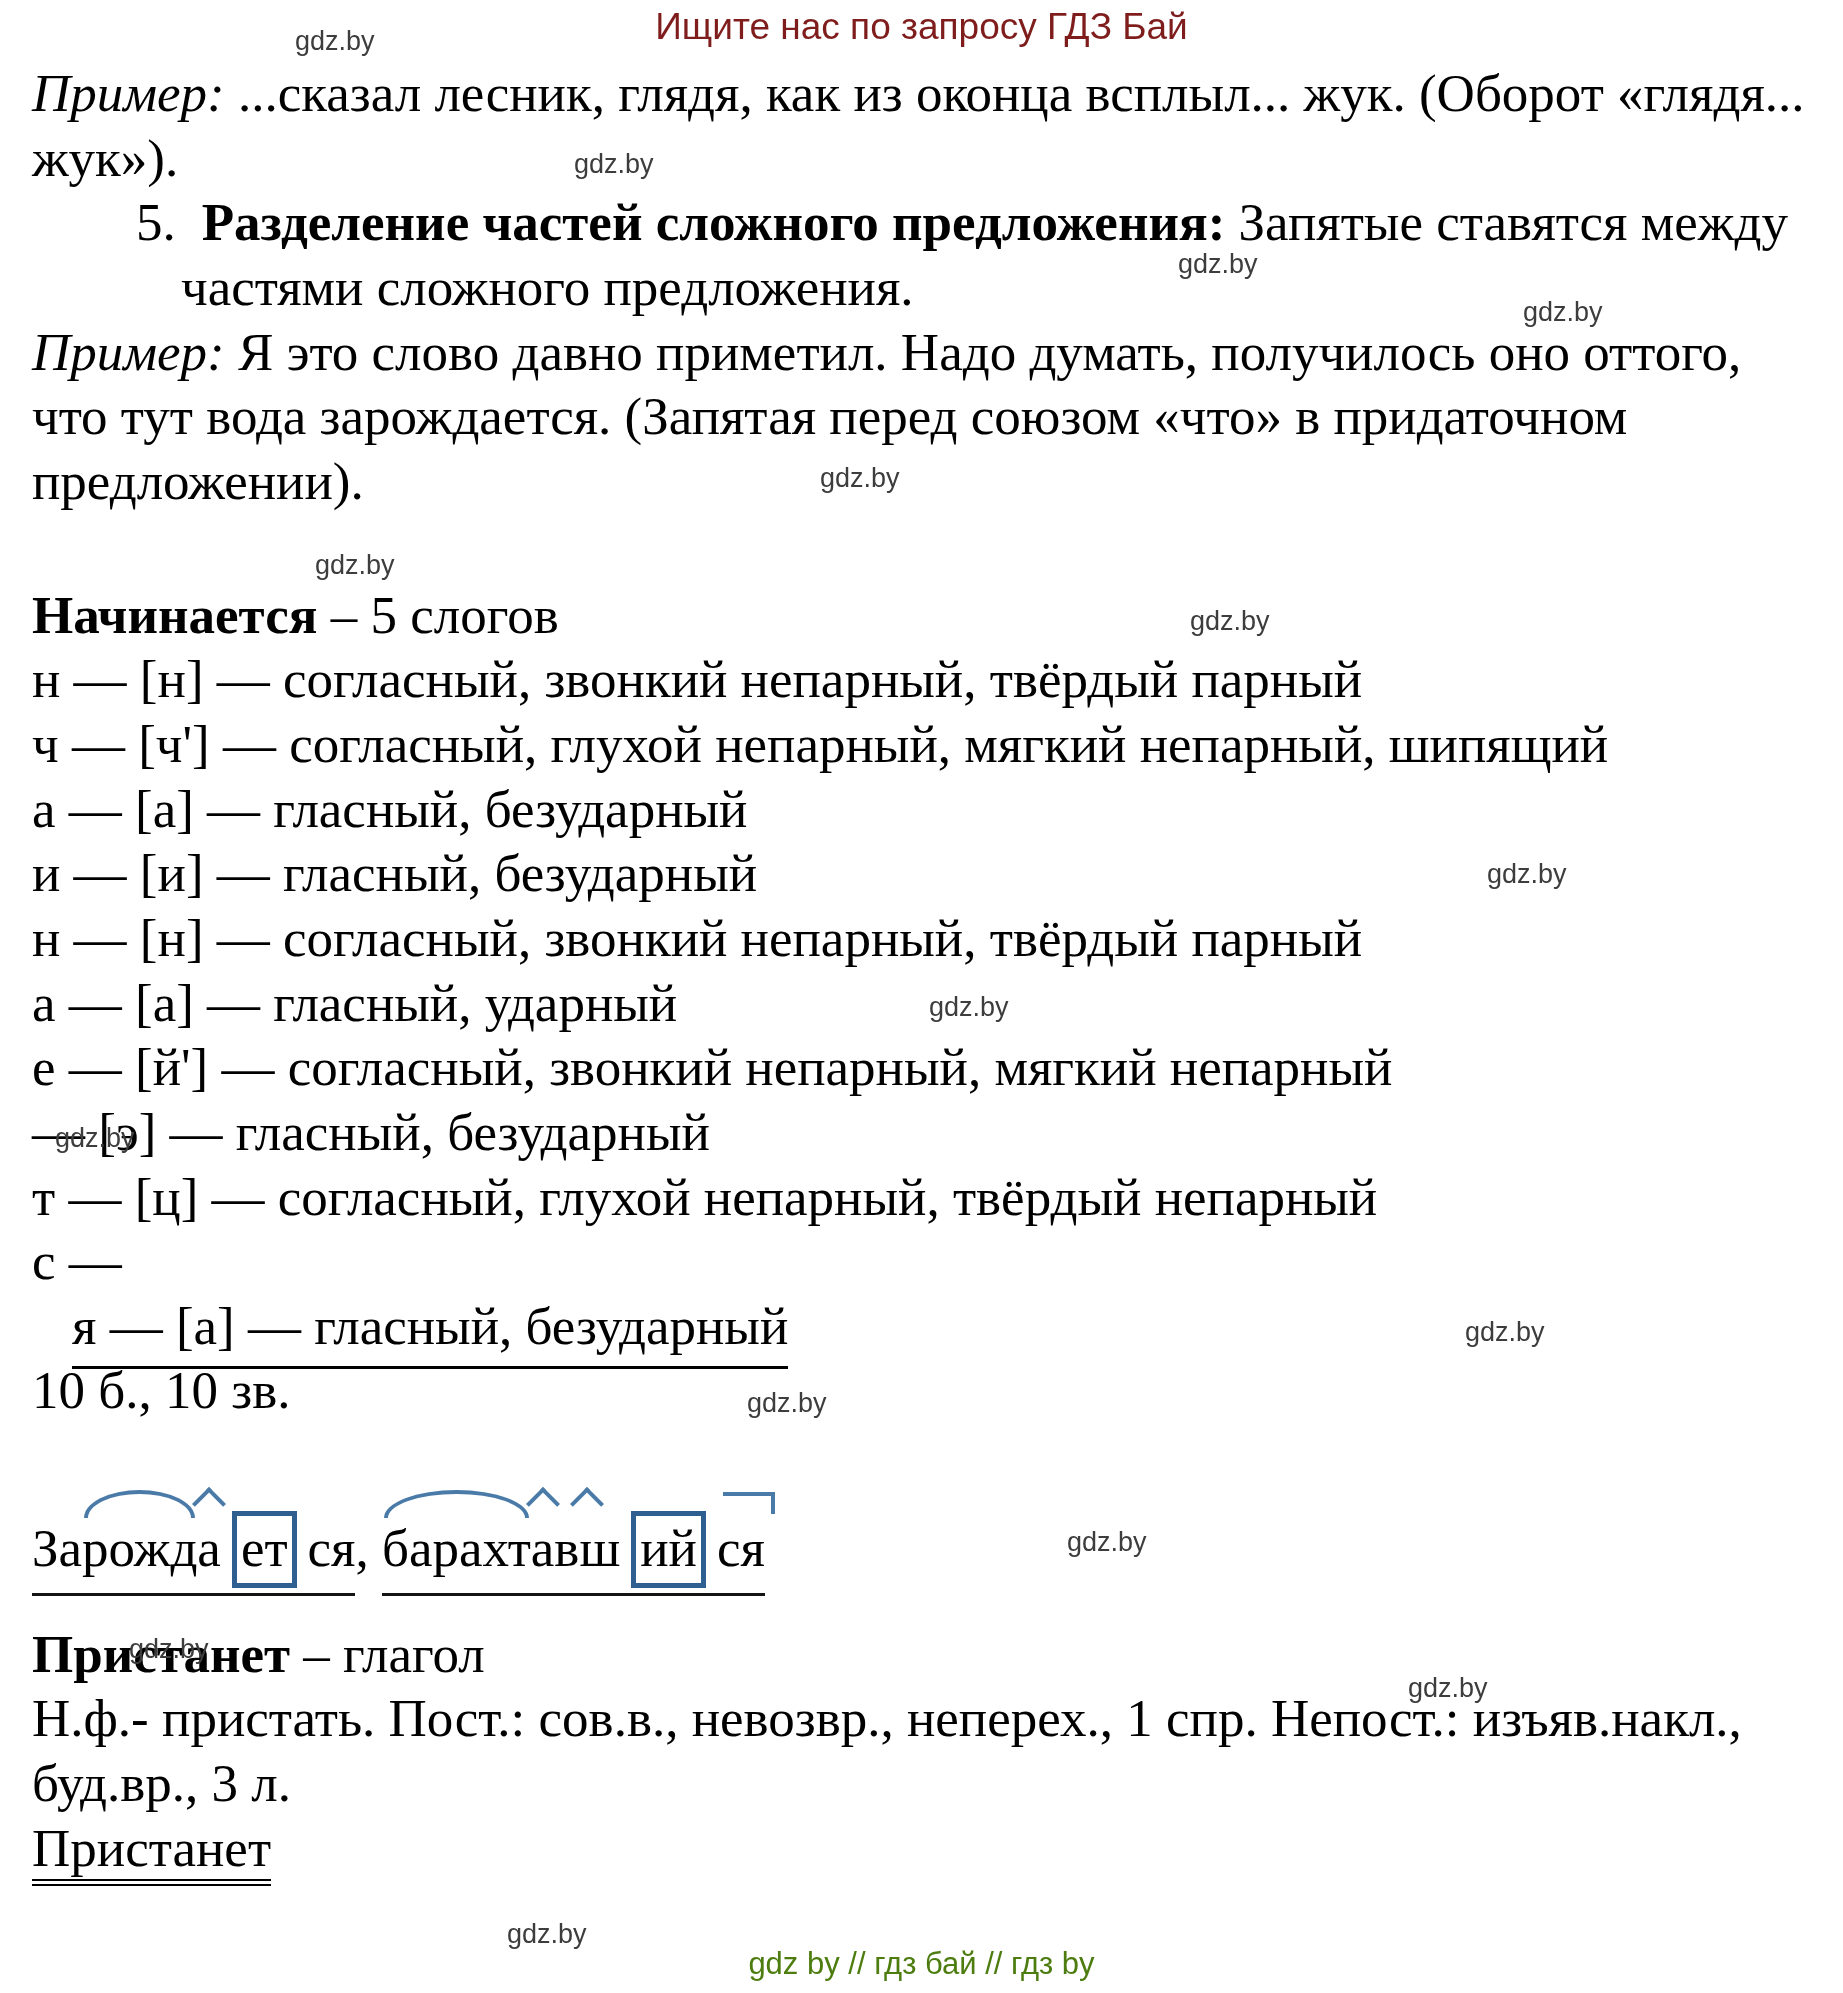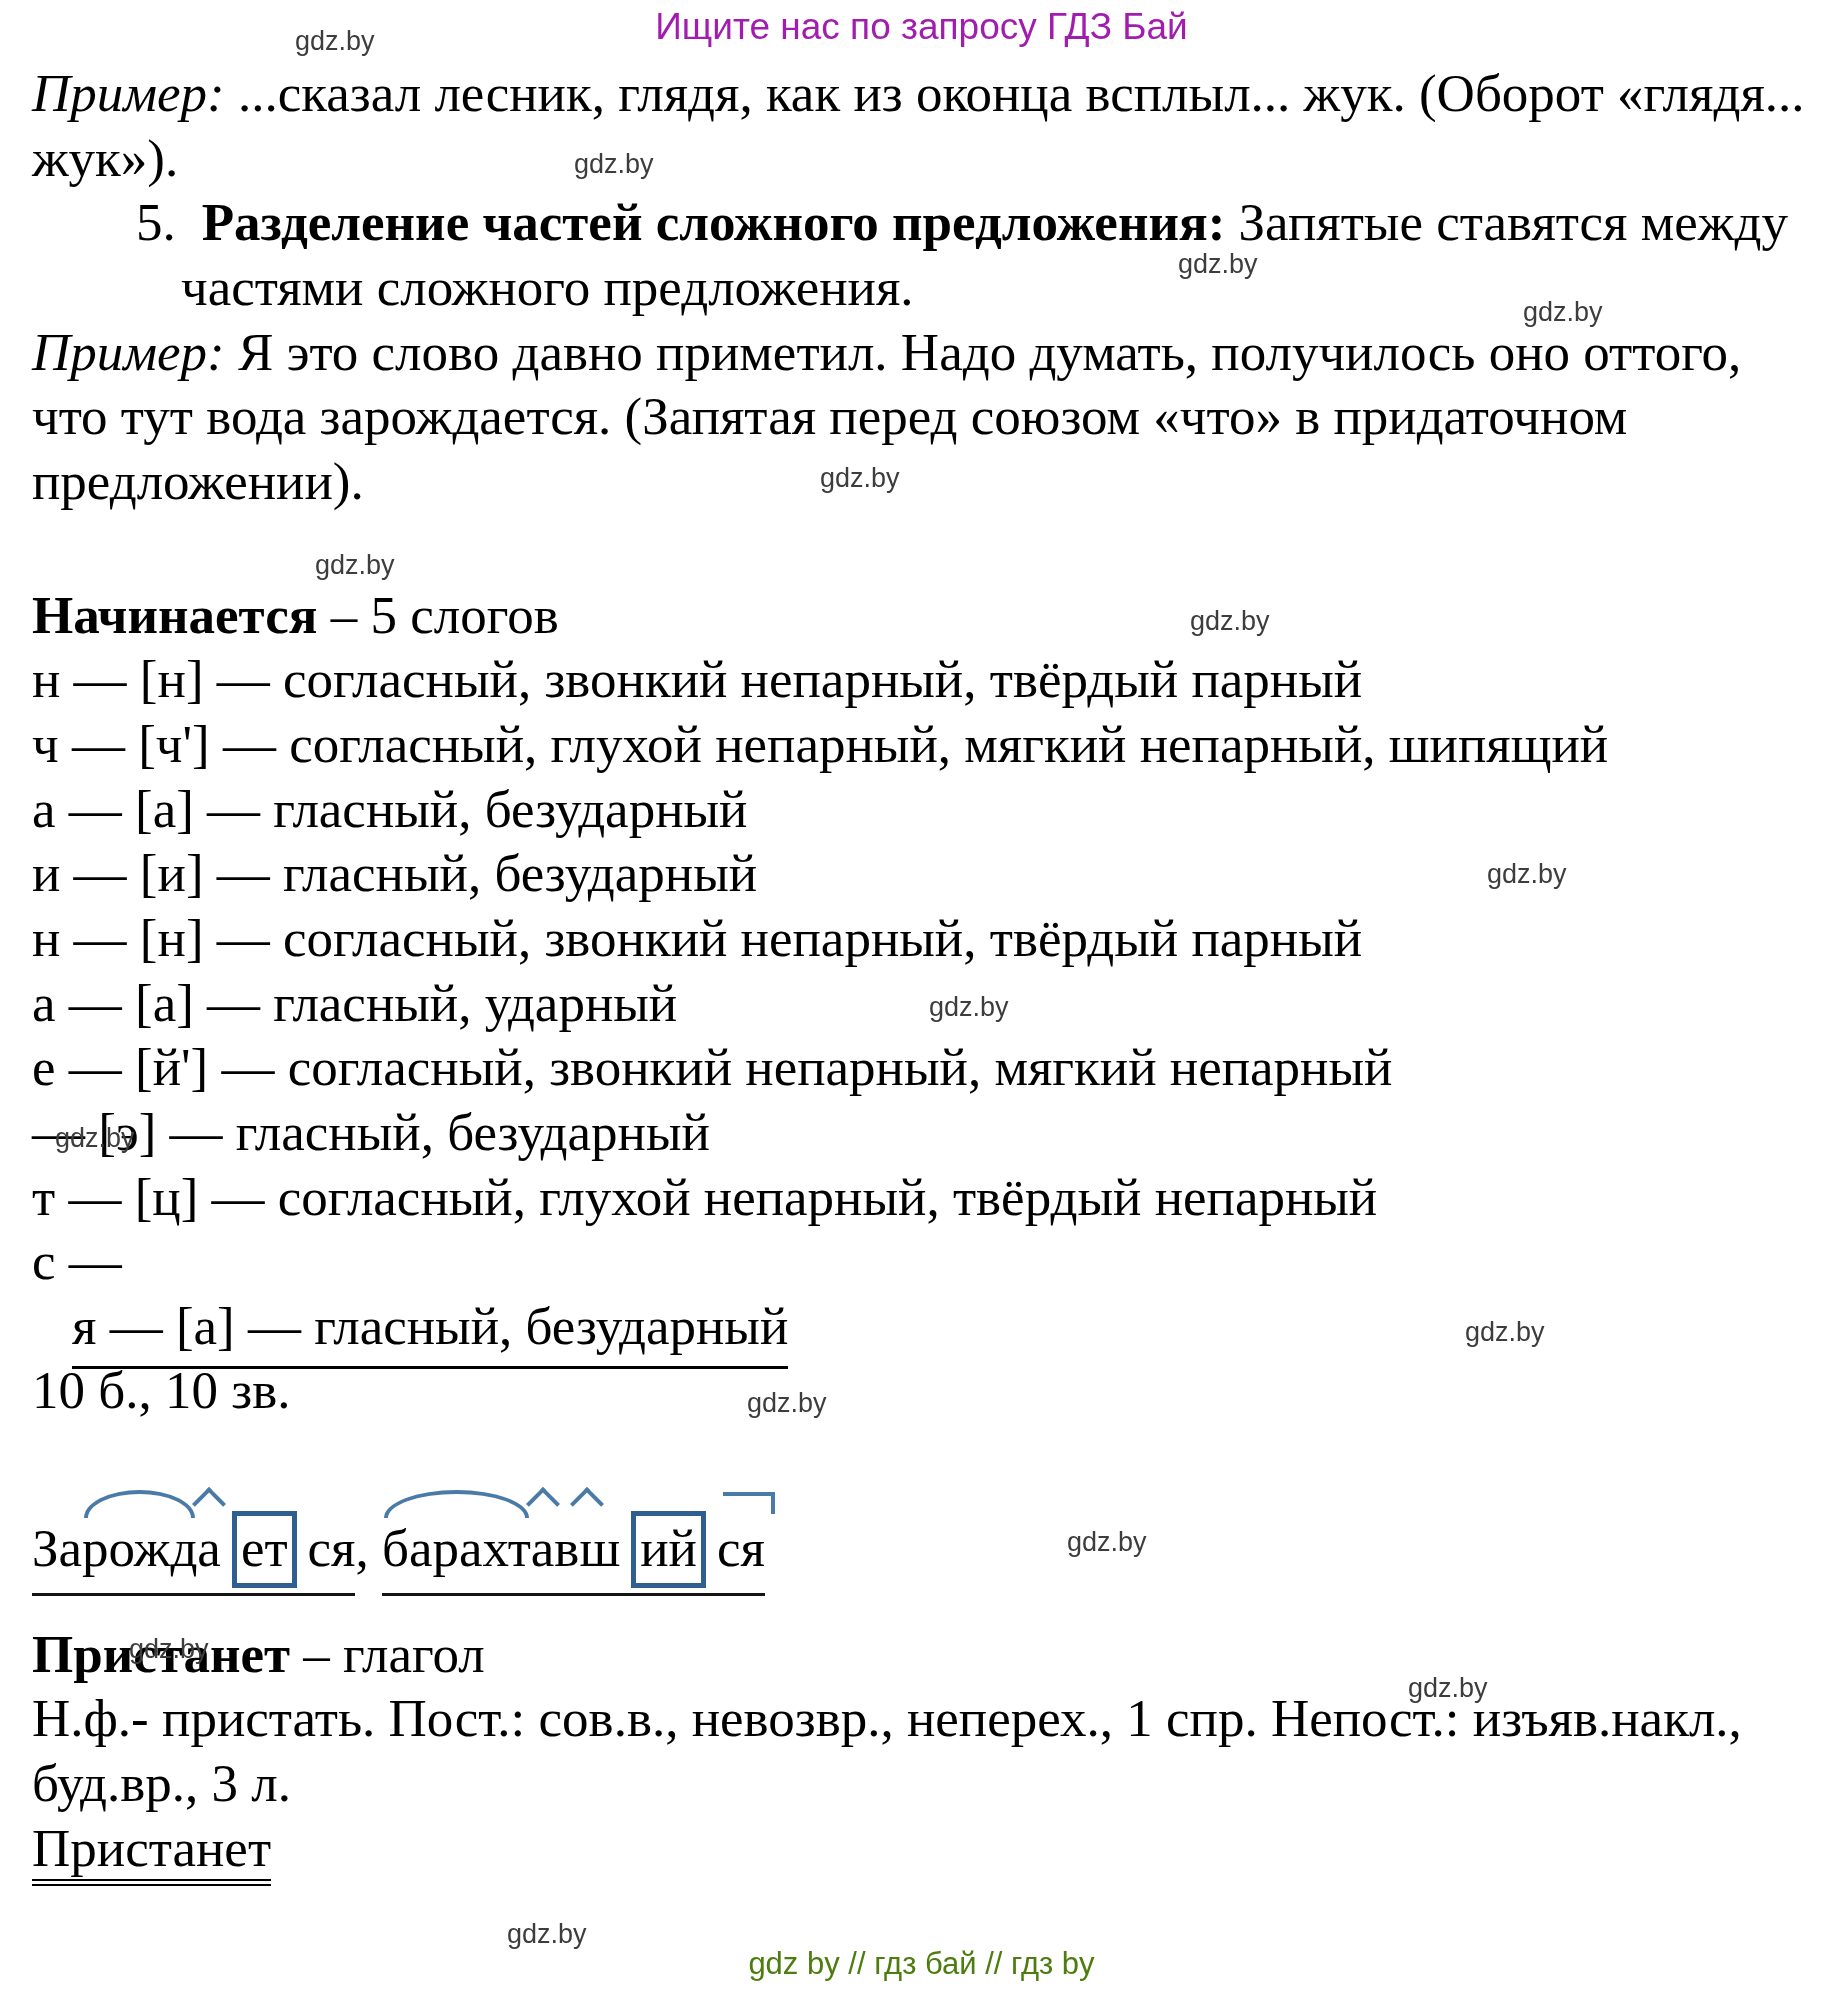--- a/index.html
+++ b/index.html
@@ -9,21 +9,21 @@
     color:#000000;
     font-family:"Liberation Serif", serif;
     overflow:hidden;
   }
   .page { position:relative; width:1843px; height:1994px; background:#fff; }
 
   .promo {
     position:absolute; top:6px; left:0; width:100%;
     text-align:center;
     font-family:"Liberation Sans", sans-serif;
-    font-size:37px; color:#a21caf;
+    font-size:37px; color:#7f1d1d;
   }
 
   .content {
     position:absolute; top:61px; left:32px; width:1780px;
     font-size:53px; line-height:1.22;
   }
   .para { margin:0; }
   .numbered { padding-left:149px; text-indent:-45px; }
   .num { margin-right:26px; }
 

